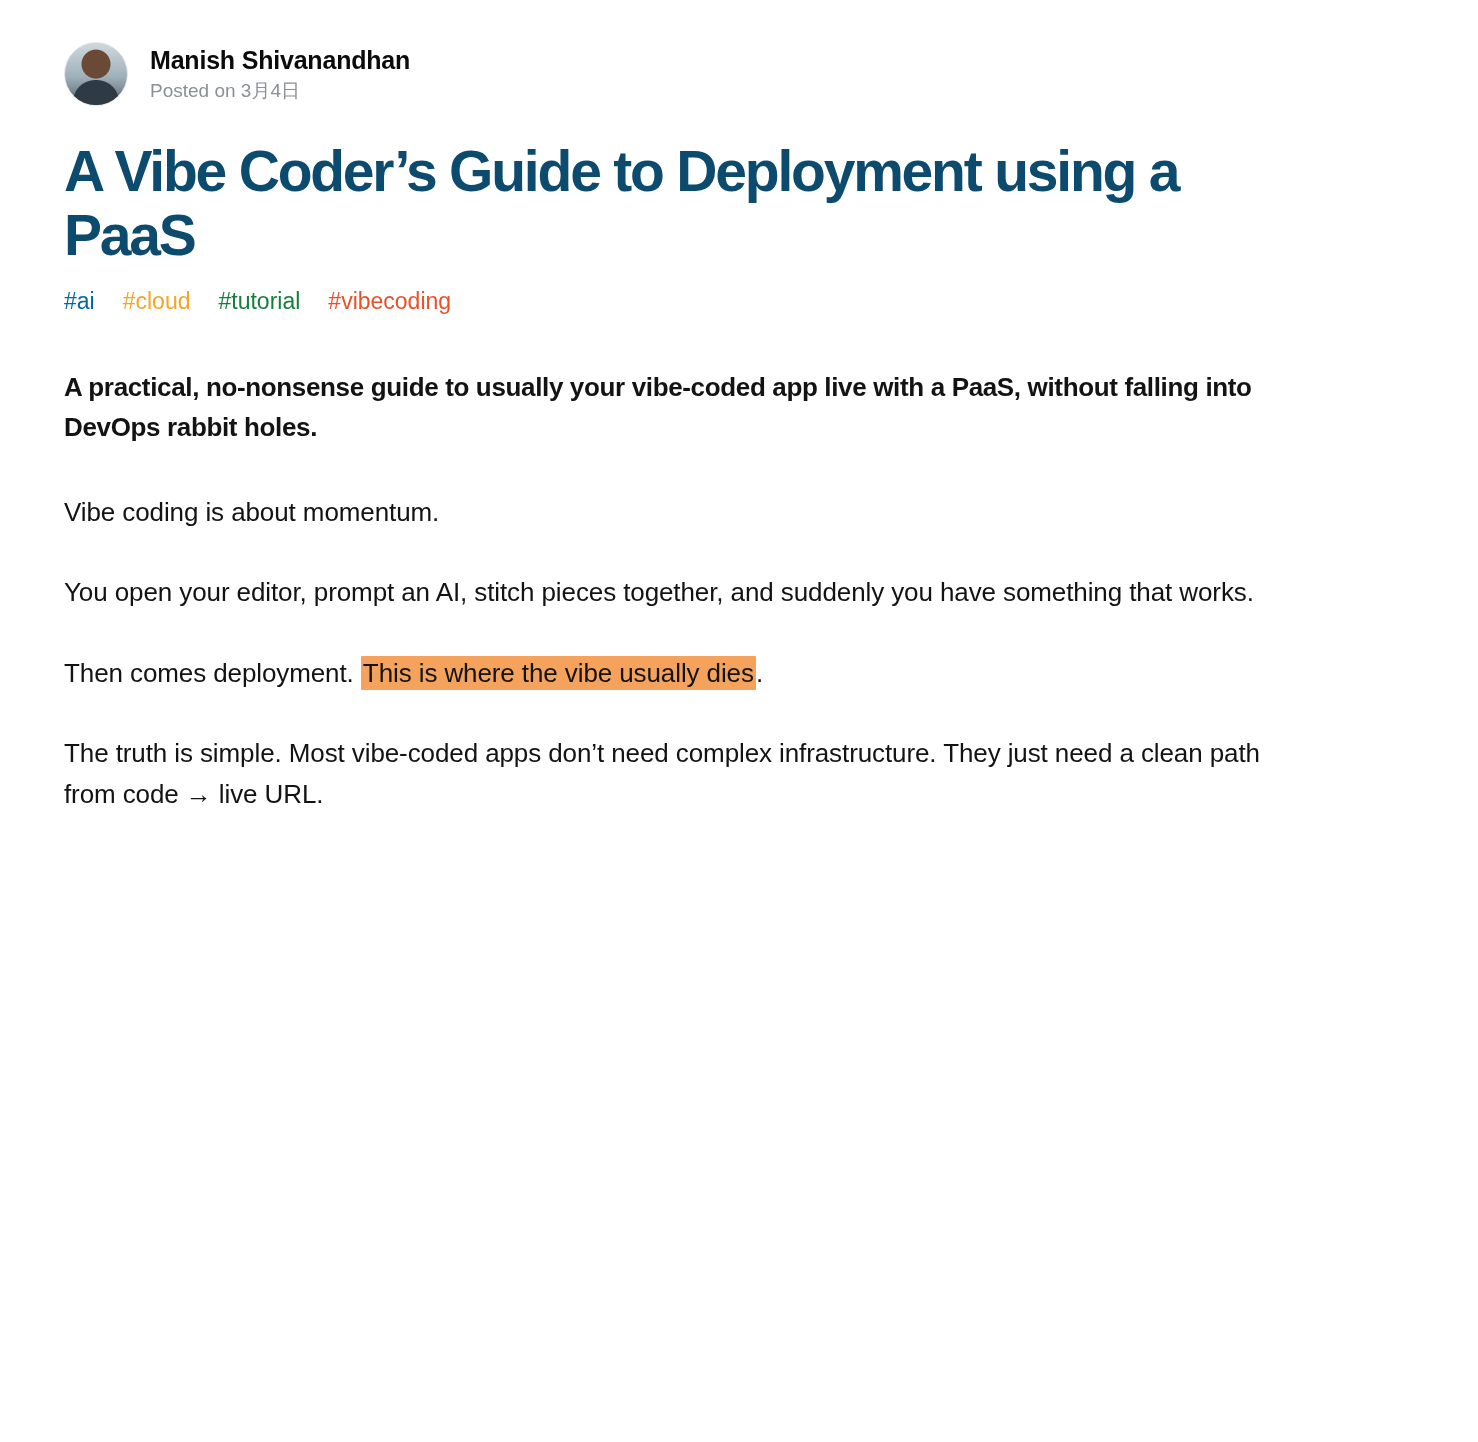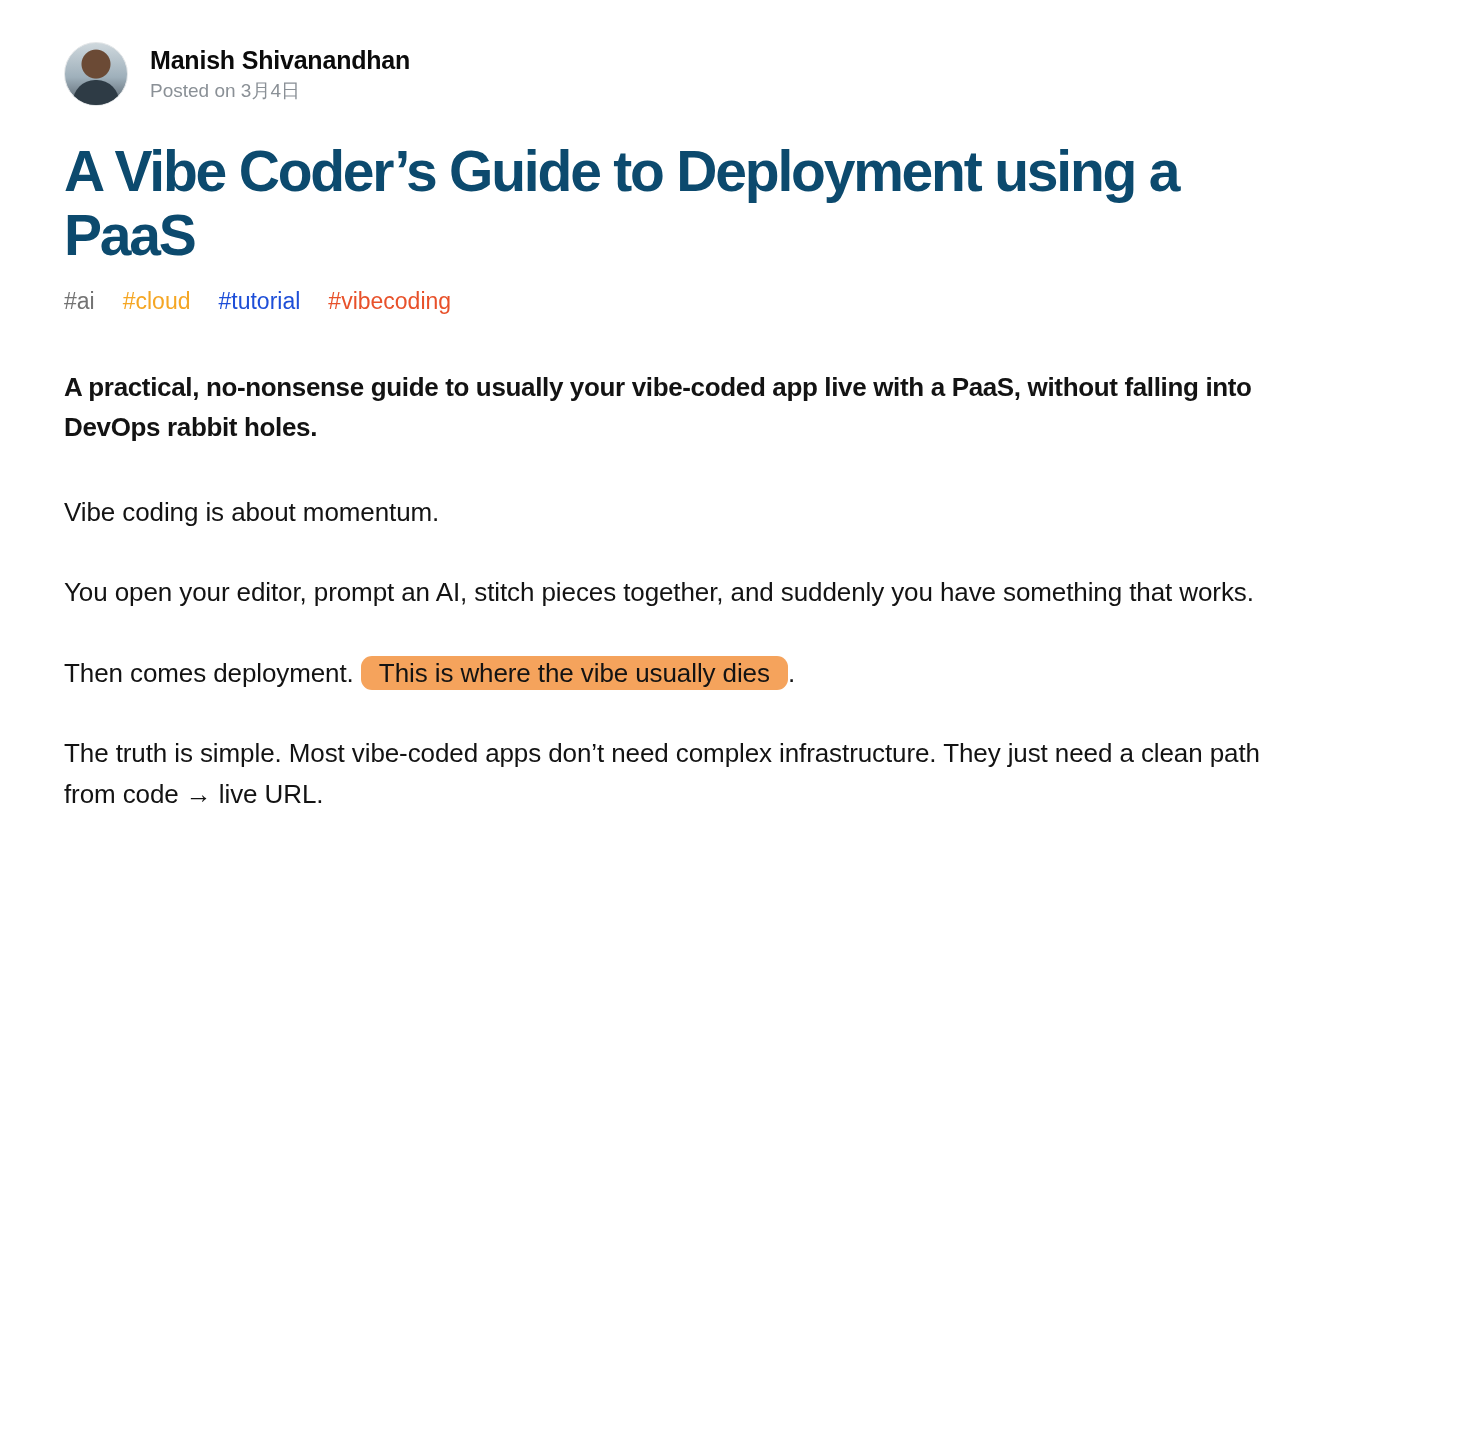--- a/index.html
+++ b/index.html
@@ -105,43 +105,43 @@
     color: #131313;
     letter-spacing: -0.1px;
   }
   .body-content p.lead {
     font-weight: bold;
     letter-spacing: -0.35px;
     margin-bottom: 44px;
   }
   .hl {
     background: #f5a35c;
-    padding: 2px 18px;
-    border-radius: 11px;
+    padding: 2px 2px;
+    border-radius: 1px;
   }
 </style>
 </head>
 <body>
 
 <div class="page">
 
   <div class="author-row">
     <div class="avatar"></div>
     <div class="author-meta">
       <div class="author-name">Manish Shivanandhan</div>
       <div class="posted-on">Posted on 3月4日</div>
     </div>
   </div>
 
   <h1 class="article-title">A Vibe Coder’s Guide to Deployment using a PaaS</h1>
 
   <div class="tags">
-    <a class="tag" href="#" style="color: #737373; text-align: right;"><span class="hash">#</span><span>ai</span></a>
+    <a class="tag" href="#" style="color: #0369a1; text-align: right;"><span class="hash">#</span><span>ai</span></a>
     <a class="tag" href="#" style="color: rgb(245, 166, 35);"><span class="hash">#</span><span>cloud</span></a>
-    <a class="tag" href="#" style="color: #1d4ed8;"><span class="hash">#</span><span>tutorial</span></a>
+    <a class="tag" href="#" style="color: #15803d;"><span class="hash">#</span><span>tutorial</span></a>
     <a class="tag" href="#" style="color: rgb(232, 81, 42);"><span class="hash">#</span><span>vibecoding</span></a>
   </div>
 
   <div class="body-content">
     <p class="lead">A practical, no-nonsense guide to usually your vibe-coded app live with a PaaS, without falling into DevOps rabbit holes.</p>
     <p>Vibe coding is about momentum.</p>
     <p>You open your editor, prompt an AI, stitch pieces together, and suddenly you have something that works.</p>
     <p><span>Then comes deployment. </span><span class="hl" style="background: rgb(245, 163, 92);">This is where the vibe usually dies</span><span>.</span></p>
     <p>The truth is simple. Most vibe-coded apps don’t need complex infrastructure. They just need a clean path from code → live URL.</p>
   </div>

